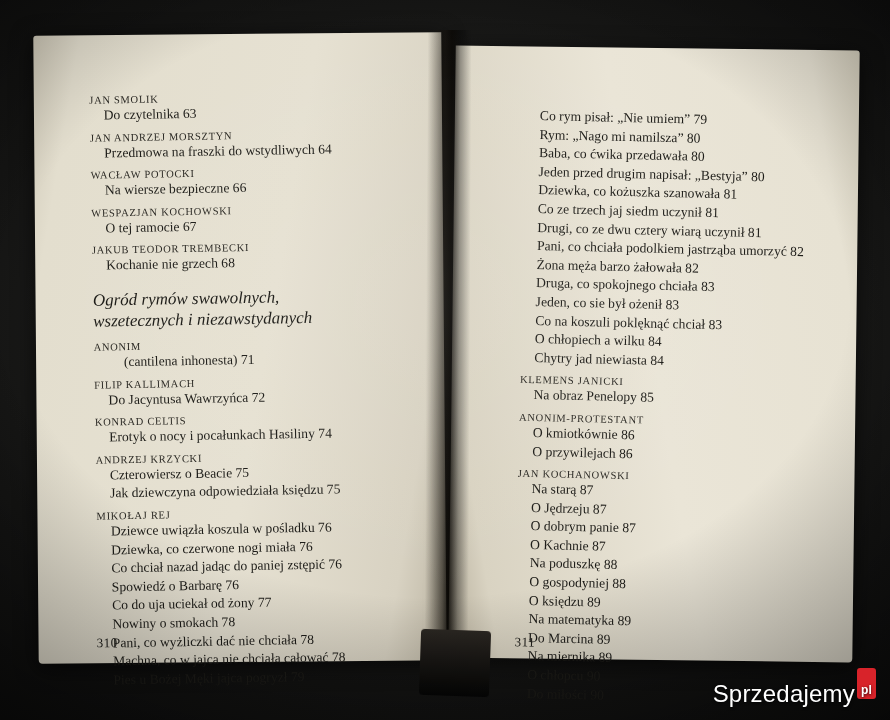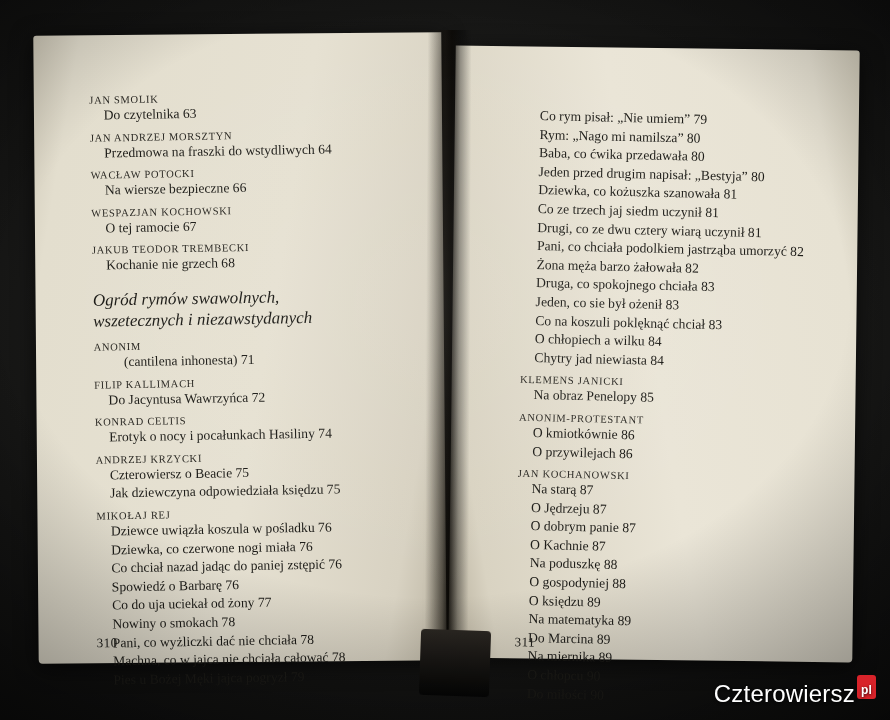--- a/index.html
+++ b/index.html
@@ -143,21 +143,21 @@
     font-size: 24px;
     color: #ffffff;
     letter-spacing: 0.2px;
     text-shadow: 0 1px 3px rgba(0,0,0,0.8);
   }
   .watermark .pl {
     display: inline-block;
     background: #d8232a;
     color: #fff;
     font-size: 12px;
-    padding: 8px 4px 2px 4px;
+    padding: 15px 4px 2px 4px;
     border-radius: 3px;
     vertical-align: 8px;
     margin-left: 2px;
     font-weight: bold;
   }
   
   .vignette {
     position: absolute;
     inset: 0;
     pointer-events: none;
@@ -246,15 +246,15 @@
       <div class="folio folio-right">311</div>
     </div>
 
     <div class="gutter"></div>
     <div class="spine"></div>
   </div>
 
   <div class="vignette"></div>
 
   <div class="watermark">
-    <span>Czterowiersz</span><span class="pl">pl</span>
+    <span>Sprzedajemy</span><span class="pl">pl</span>
   </div>
 </div>
 
 </body></html>

